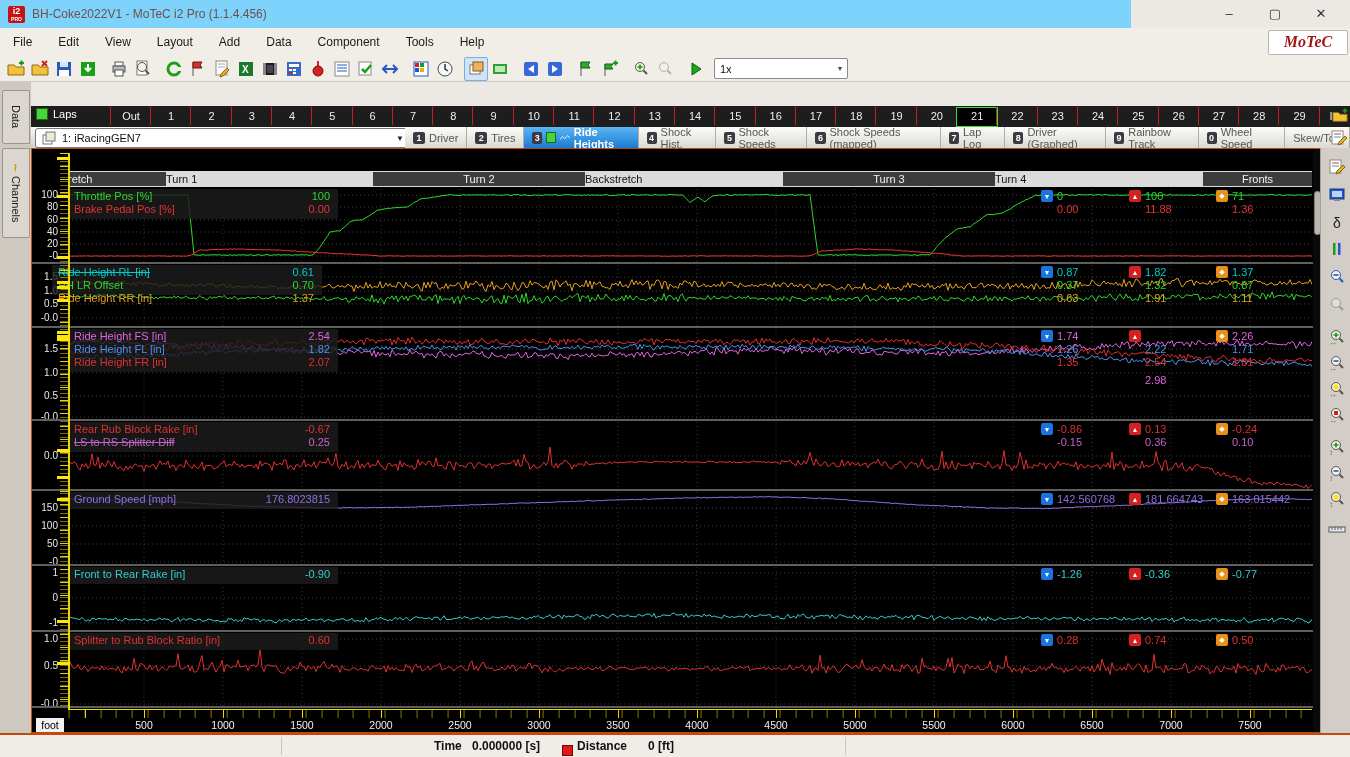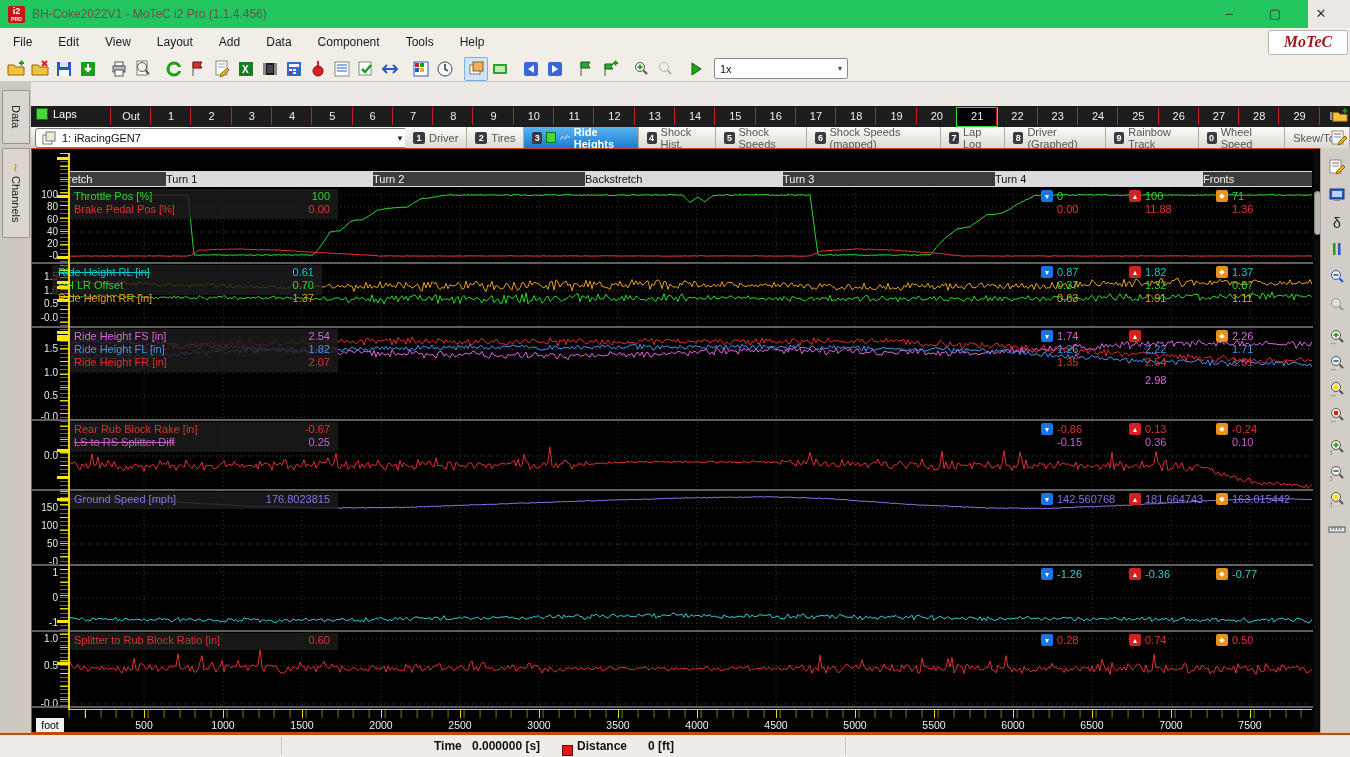--- a/index.html
+++ b/index.html
@@ -1,20 +1,20 @@
 <!DOCTYPE html>
 <html><head>
 <meta charset="utf-8">
 <style>
   html,body{margin:0;padding:0;background:#000;}
   #app{position:relative;width:1350px;height:757px;background:#ece9e4;
        font-family:"Liberation Sans",sans-serif;overflow:hidden;color:#111;}
   .abs{position:absolute;}
   
-  .titlebar{left:0;top:0;width:1308px;height:28px;background:#22c55e;border-bottom:1px solid #d3d0cb;}
+  .titlebar{left:0;top:0;width:1131px;height:28px;background:#7dd3fc;border-bottom:1px solid #d3d0cb;}
   .appicon{left:8px;top:6px;width:17px;height:17px;background:#c41414;border-radius:2px;color:#fff;
            font-size:9px;font-weight:bold;text-align:center;line-height:11px;}
   .appicon small{display:block;font-size:5px;line-height:4px;}
   .wtitle{left:32px;top:7px;font-size:12px;color:#6e5149;}
   .winbtn{top:0;width:46px;height:28px;text-align:center;line-height:28px;font-size:13px;color:#333;cursor:default;}
   
   .menubar{left:0;top:28px;width:1350px;height:28px;background:#f1eee8;display:flex;align-items:center;}
   .menuitem{padding:0 13px;font-size:12px;color:#1a1a1a;height:100%;display:flex;align-items:center;}
   .logo{left:1268px;top:30px;width:78px;height:23px;background:#fff;border:1px solid #b8b5b0;border-radius:2px;
         text-align:center;font-family:"Liberation Serif",serif;font-style:italic;font-weight:bold;
@@ -46,21 +46,21 @@
   .wstab{display:flex;align-items:center;gap:4px;padding:0 8px;font-size:11px;color:#555;
          border-right:1px solid #b0ada6;background:linear-gradient(#fcfcfa,#dcd9d2);}
   .wstab .num{width:12px;height:12px;background:#3a3a42;color:#fff;border-radius:2px;font-size:9px;
               font-weight:bold;text-align:center;line-height:12px;}
   .wstab.active{background:linear-gradient(#5cb6f2,#1a7ad2);color:#fff;font-weight:bold;}
   
   .chart{left:31px;top:148px;width:1289px;height:585px;background:#000;border:1px solid #bf4a0a;box-sizing:border-box;}
   .lapbar{left:32px;top:4px;width:1248px;height:16px;background:#050505;border:1px solid #d02020;box-sizing:border-box;
           color:#eee;font-size:11px;text-align:center;line-height:14px;}
   .sections{left:36px;top:22px;width:1244px;height:16px;background:#dbdbdb;}
-  .secdark{top:1px;height:14px;background:#3c3c3c;color:#f2f2f2;font-size:11px;line-height:14px;overflow:hidden;}
+  .secdark{top:1px;height:14px;background:#3c3c3c;color:#f2f2f2;font-size:11px;line-height:14px;text-align:center;overflow:hidden;}
   .seclight{top:1px;height:14px;color:#111;font-size:11px;line-height:14px;text-align:left;}
   .ruler{left:28px;top:4px;width:8px;height:556px;border-right:2px solid #ead800;
          background-image:repeating-linear-gradient(to bottom,rgba(240,222,0,.95) 0 1px,transparent 1px 13px),
                           repeating-linear-gradient(to bottom,rgba(240,222,0,.5) 0 1px,transparent 1px 4px);}
   .rmark{left:25px;width:13px;height:3px;background:#ffe60a;}
   .divider{left:0;width:1289px;height:2px;background:#5f5f5f;}
   .ytick{width:26px;font-size:10px;color:#e8e8e8;text-align:right;}
   .chrow{font-size:11px;white-space:nowrap;}
   .chval{text-align:right;}
   .statico{width:12px;height:12px;border-radius:2px;color:#fff;font-size:7px;display:flex;align-items:center;justify-content:center;}
@@ -655,20 +655,23 @@
           <line x1="866" y1="0" x2="866" y2="64" stroke="rgba(255,255,255,0.22)" stroke-dasharray="1 3"></line>
           <line x1="945" y1="0" x2="945" y2="64" stroke="rgba(255,255,255,0.22)" stroke-dasharray="1 3"></line>
           <line x1="1024" y1="0" x2="1024" y2="64" stroke="rgba(255,255,255,0.22)" stroke-dasharray="1 3"></line>
           <line x1="1103" y1="0" x2="1103" y2="64" stroke="rgba(255,255,255,0.22)" stroke-dasharray="1 3"></line>
           <line x1="1182" y1="0" x2="1182" y2="64" stroke="rgba(255,255,255,0.22)" stroke-dasharray="1 3"></line>
           <line x1="0" y1="6" x2="1244" y2="6" stroke="rgba(255,255,255,0.25)" stroke-dasharray="1 3"></line>
           <line x1="0" y1="31" x2="1244" y2="31" stroke="rgba(255,255,255,0.25)" stroke-dasharray="1 3"></line>
           <line x1="0" y1="56" x2="1244" y2="56" stroke="rgba(255,255,255,0.25)" stroke-dasharray="1 3"></line>
           <polyline points="0,53.1 2,50.3 4,51.0 6,51.1 8,51.6 10,52.2 12,52.3 14,50.4 16,52.4 18,54.3 20,52.6 22,54.3 24,51.1 26,51.4 28,52.9 30,51.3 32,51.5 34,52.0 36,52.0 38,51.5 40,53.0 42,52.1 44,52.8 46,52.1 48,50.6 50,53.8 52,52.4 54,54.4 56,51.8 58,51.2 60,52.7 62,53.0 64,52.5 66,53.0 68,52.2 70,52.3 72,52.6 74,53.6 76,51.4 78,53.6 80,53.9 82,52.3 84,52.7 86,53.3 88,53.0 90,51.8 92,50.9 94,52.9 96,51.4 98,52.4 100,52.1 102,53.7 104,54.9 106,52.9 108,52.5 110,50.5 112,54.4 114,52.6 116,51.6 118,53.4 120,52.0 122,51.7 124,51.9 126,53.7 128,53.5 130,52.2 132,52.0 134,54.4 136,53.8 138,53.7 140,52.0 142,52.5 144,53.0 146,54.1 148,53.7 150,53.4 152,54.6 154,54.6 156,54.0 158,55.0 160,51.7 162,52.1 164,51.8 166,54.2 168,52.3 170,54.8 172,52.7 174,54.6 176,50.6 178,51.9 180,51.5 182,52.5 184,53.0 186,51.5 188,52.6 190,52.0 192,55.1 194,53.3 196,52.6 198,54.4 200,53.1 202,53.2 204,53.8 206,55.1 208,55.9 210,54.0 212,52.6 214,54.8 216,52.5 218,52.9 220,52.9 222,55.2 224,52.9 226,52.2 228,53.7 230,52.3 232,53.1 234,53.4 236,52.6 238,51.0 240,53.5 242,53.3 244,52.7 246,52.1 248,53.4 250,52.8 252,52.2 254,51.9 256,54.7 258,53.5 260,52.5 262,53.1 264,53.9 266,54.2 268,52.7 270,52.8 272,52.4 274,51.6 276,52.1 278,53.7 280,53.1 282,52.9 284,51.2 286,54.2 288,53.8 290,53.6 292,54.4 294,53.6 296,54.7 298,50.6 300,53.9 302,54.2 304,52.5 306,52.8 308,50.7 310,52.5 312,50.3 314,51.1 316,52.3 318,52.5 320,54.1 322,52.5 324,53.8 326,51.3 328,50.8 330,52.4 332,50.2 334,52.8 336,52.4 338,50.3 340,51.7 342,53.8 344,52.1 346,50.7 348,49.7 350,50.3 352,51.0 354,50.7 356,51.4 358,51.6 360,51.1 362,51.0 364,53.1 366,50.3 368,50.3 370,50.3 372,53.4 374,51.6 376,48.7 378,52.4 380,52.5 382,52.6 384,52.2 386,51.5 388,51.3 390,51.1 392,49.9 394,51.7 396,49.5 398,50.5 400,50.3 402,52.3 404,51.8 406,51.2 408,50.9 410,50.1 412,52.2 414,52.3 416,50.1 418,51.6 420,52.0 422,51.6 424,50.0 426,49.8 428,50.7 430,50.8 432,50.4 434,49.7 436,50.2 438,49.2 440,50.2 442,51.1 444,49.8 446,51.3 448,51.3 450,52.2 452,51.8 454,50.0 456,51.0 458,52.2 460,51.6 462,50.5 464,51.1 466,48.9 468,50.4 470,48.5 472,50.6 474,50.8 476,51.5 478,49.4 480,49.3 482,47.7 484,50.6 486,50.6 488,49.8 490,48.0 492,49.0 494,51.8 496,48.0 498,50.3 500,49.2 502,49.3 504,50.0 506,49.5 508,48.0 510,47.7 512,49.5 514,49.6 516,52.1 518,52.1 520,49.5 522,51.7 524,47.6 526,49.1 528,47.0 530,48.5 532,50.2 534,48.1 536,48.9 538,50.4 540,51.2 542,49.1 544,47.3 546,47.3 548,48.9 550,50.4 552,48.3 554,49.0 556,49.3 558,49.0 560,47.7 562,49.5 564,49.3 566,49.8 568,50.0 570,47.4 572,48.0 574,49.1 576,48.6 578,47.2 580,47.1 582,47.3 584,49.7 586,46.5 588,51.1 590,49.3 592,50.0 594,48.2 596,47.9 598,48.3 600,48.4 602,48.6 604,46.7 606,45.8 608,47.9 610,48.0 612,47.8 614,47.3 616,50.2 618,46.6 620,50.3 622,49.1 624,47.7 626,49.4 628,48.3 630,48.4 632,48.9 634,49.8 636,47.0 638,49.2 640,48.2 642,48.0 644,50.0 646,48.9 648,49.9 650,50.0 652,50.5 654,51.5 656,47.9 658,49.3 660,49.8 662,50.5 664,49.5 666,50.4 668,50.1 670,49.3 672,49.2 674,49.7 676,50.3 678,47.1 680,47.8 682,50.6 684,48.1 686,49.5 688,49.4 690,49.0 692,47.4 694,48.4 696,48.2 698,48.3 700,48.0 702,47.4 704,50.7 706,50.4 708,49.8 710,48.8 712,51.4 714,51.4 716,52.1 718,49.6 720,47.1 722,50.9 724,50.3 726,49.2 728,51.3 730,47.3 732,49.5 734,47.2 736,47.3 738,50.2 740,50.9 742,50.9 744,48.5 746,52.0 748,49.3 750,49.3 752,48.8 754,48.3 756,49.1 758,48.3 760,48.0 762,51.2 764,47.9 766,50.5 768,51.4 770,49.5 772,47.2 774,48.8 776,48.9 778,49.9 780,50.5 782,49.8 784,51.1 786,47.9 788,49.9 790,52.2 792,49.1 794,52.6 796,51.7 798,48.8 800,50.8 802,49.7 804,51.3 806,50.6 808,51.2 810,52.3 812,49.6 814,49.0 816,50.5 818,51.1 820,49.2 822,50.4 824,48.9 826,49.6 828,48.3 830,50.6 832,50.0 834,52.5 836,50.8 838,49.4 840,50.6 842,50.0 844,48.1 846,52.9 848,49.0 850,48.1 852,48.9 854,50.2 856,50.4 858,51.1 860,51.8 862,49.8 864,48.4 866,53.4 868,51.2 870,50.8 872,49.0 874,50.4 876,51.3 878,51.1 880,49.7 882,51.1 884,52.7 886,51.5 888,51.2 890,51.2 892,52.0 894,50.3 896,51.6 898,52.7 900,51.0 902,49.7 904,50.5 906,51.1 908,51.6 910,52.8 912,49.7 914,53.7 916,50.8 918,53.7 920,49.7 922,52.1 924,51.9 926,53.5 928,53.0 930,52.2 932,50.5 934,51.6 936,52.4 938,52.6 940,51.1 942,52.2 944,51.5 946,51.4 948,51.0 950,51.1 952,49.3 954,51.5 956,51.6 958,50.2 960,49.5 962,51.2 964,51.9 966,51.2 968,51.7 970,50.6 972,52.1 974,53.3 976,51.2 978,50.7 980,52.4 982,53.1 984,51.9 986,50.5 988,52.0 990,52.0 992,51.8 994,51.0 996,50.3 998,50.8 1000,51.2 1002,50.6 1004,51.1 1006,53.8 1008,53.0 1010,50.0 1012,51.8 1014,52.1 1016,54.1 1018,51.9 1020,52.4 1022,53.8 1024,51.8 1026,50.8 1028,52.6 1030,52.1 1032,51.6 1034,51.2 1036,51.9 1038,51.8 1040,52.7 1042,50.4 1044,52.1 1046,50.2 1048,50.7 1050,52.0 1052,52.5 1054,53.5 1056,50.0 1058,53.0 1060,51.8 1062,51.6 1064,53.2 1066,52.6 1068,51.9 1070,51.0 1072,52.7 1074,49.9 1076,52.8 1078,52.5 1080,51.1 1082,50.5 1084,54.5 1086,52.2 1088,51.3 1090,53.1 1092,52.9 1094,51.8 1096,52.3 1098,51.0 1100,53.0 1102,53.5 1104,50.9 1106,55.2 1108,53.1 1110,53.5 1112,51.7 1114,51.4 1116,50.1 1118,53.7 1120,52.0 1122,53.9 1124,52.4 1126,53.5 1128,52.7 1130,53.3 1132,54.8 1134,53.4 1136,53.2 1138,53.2 1140,51.9 1142,54.4 1144,51.3 1146,52.2 1148,51.0 1150,54.8 1152,53.1 1154,52.4 1156,52.7 1158,53.5 1160,52.8 1162,53.2 1164,53.4 1166,52.9 1168,55.1 1170,53.3 1172,54.3 1174,52.7 1176,50.6 1178,53.5 1180,55.1 1182,55.1 1184,54.8 1186,53.6 1188,53.5 1190,52.6 1192,53.6 1194,51.9 1196,52.8 1198,51.7 1200,53.6 1202,53.0 1204,50.8 1206,55.2 1208,53.1 1210,52.1 1212,51.5 1214,51.1 1216,52.0 1218,52.9 1220,51.3 1222,53.1 1224,53.6 1226,54.7 1228,51.8 1230,51.1 1232,52.0 1234,52.0 1236,54.1 1238,54.3 1240,56.0 1242,55.2 1244,52.3" fill="none" stroke="#35cccc" stroke-width="1"></polyline>
         </svg></div>
+      <div class="abs" style="left:36px;top:418px;width:270px;height:17px;background:rgba(28,28,28,0.82)">
+        <div class="abs chrow" style="left:6px;top:1px;width:260px;height:13px;line-height:13px"><span style="color:#35cccc;">Front to Rear Rake [in]</span><span class="abs chval" style="left:164px;width:92px;top:0;color:#35cccc;">-0.90</span></div>
+      </div>
       <div class="abs statico" style="left:1009px;top:419px;background:#1874e0">▼</div>
       <div class="abs statval" style="left: 1025px; top: 419px; color: rgb(53, 204, 204);">-1.26</div>
       <div class="abs statico" style="left:1097px;top:419px;background:#d42020">▲</div>
       <div class="abs statval" style="left: 1113px; top: 419px; color: rgb(53, 204, 204);">-0.36</div>
       <div class="abs statico" style="left:1184px;top:419px;background:#e89018">◆</div>
       <div class="abs statval" style="left: 1200px; top: 419px; color: rgb(53, 204, 204);">-0.77</div>
       <div class="abs divider" style="top:481px"></div>
       <div class="abs ytick" style="left:0;top:484px">1.0</div>
       <div class="abs ytick" style="left:0;top:511px">0.5</div>
       <div class="abs ytick" style="left:0;top:549px">-0.0</div>

